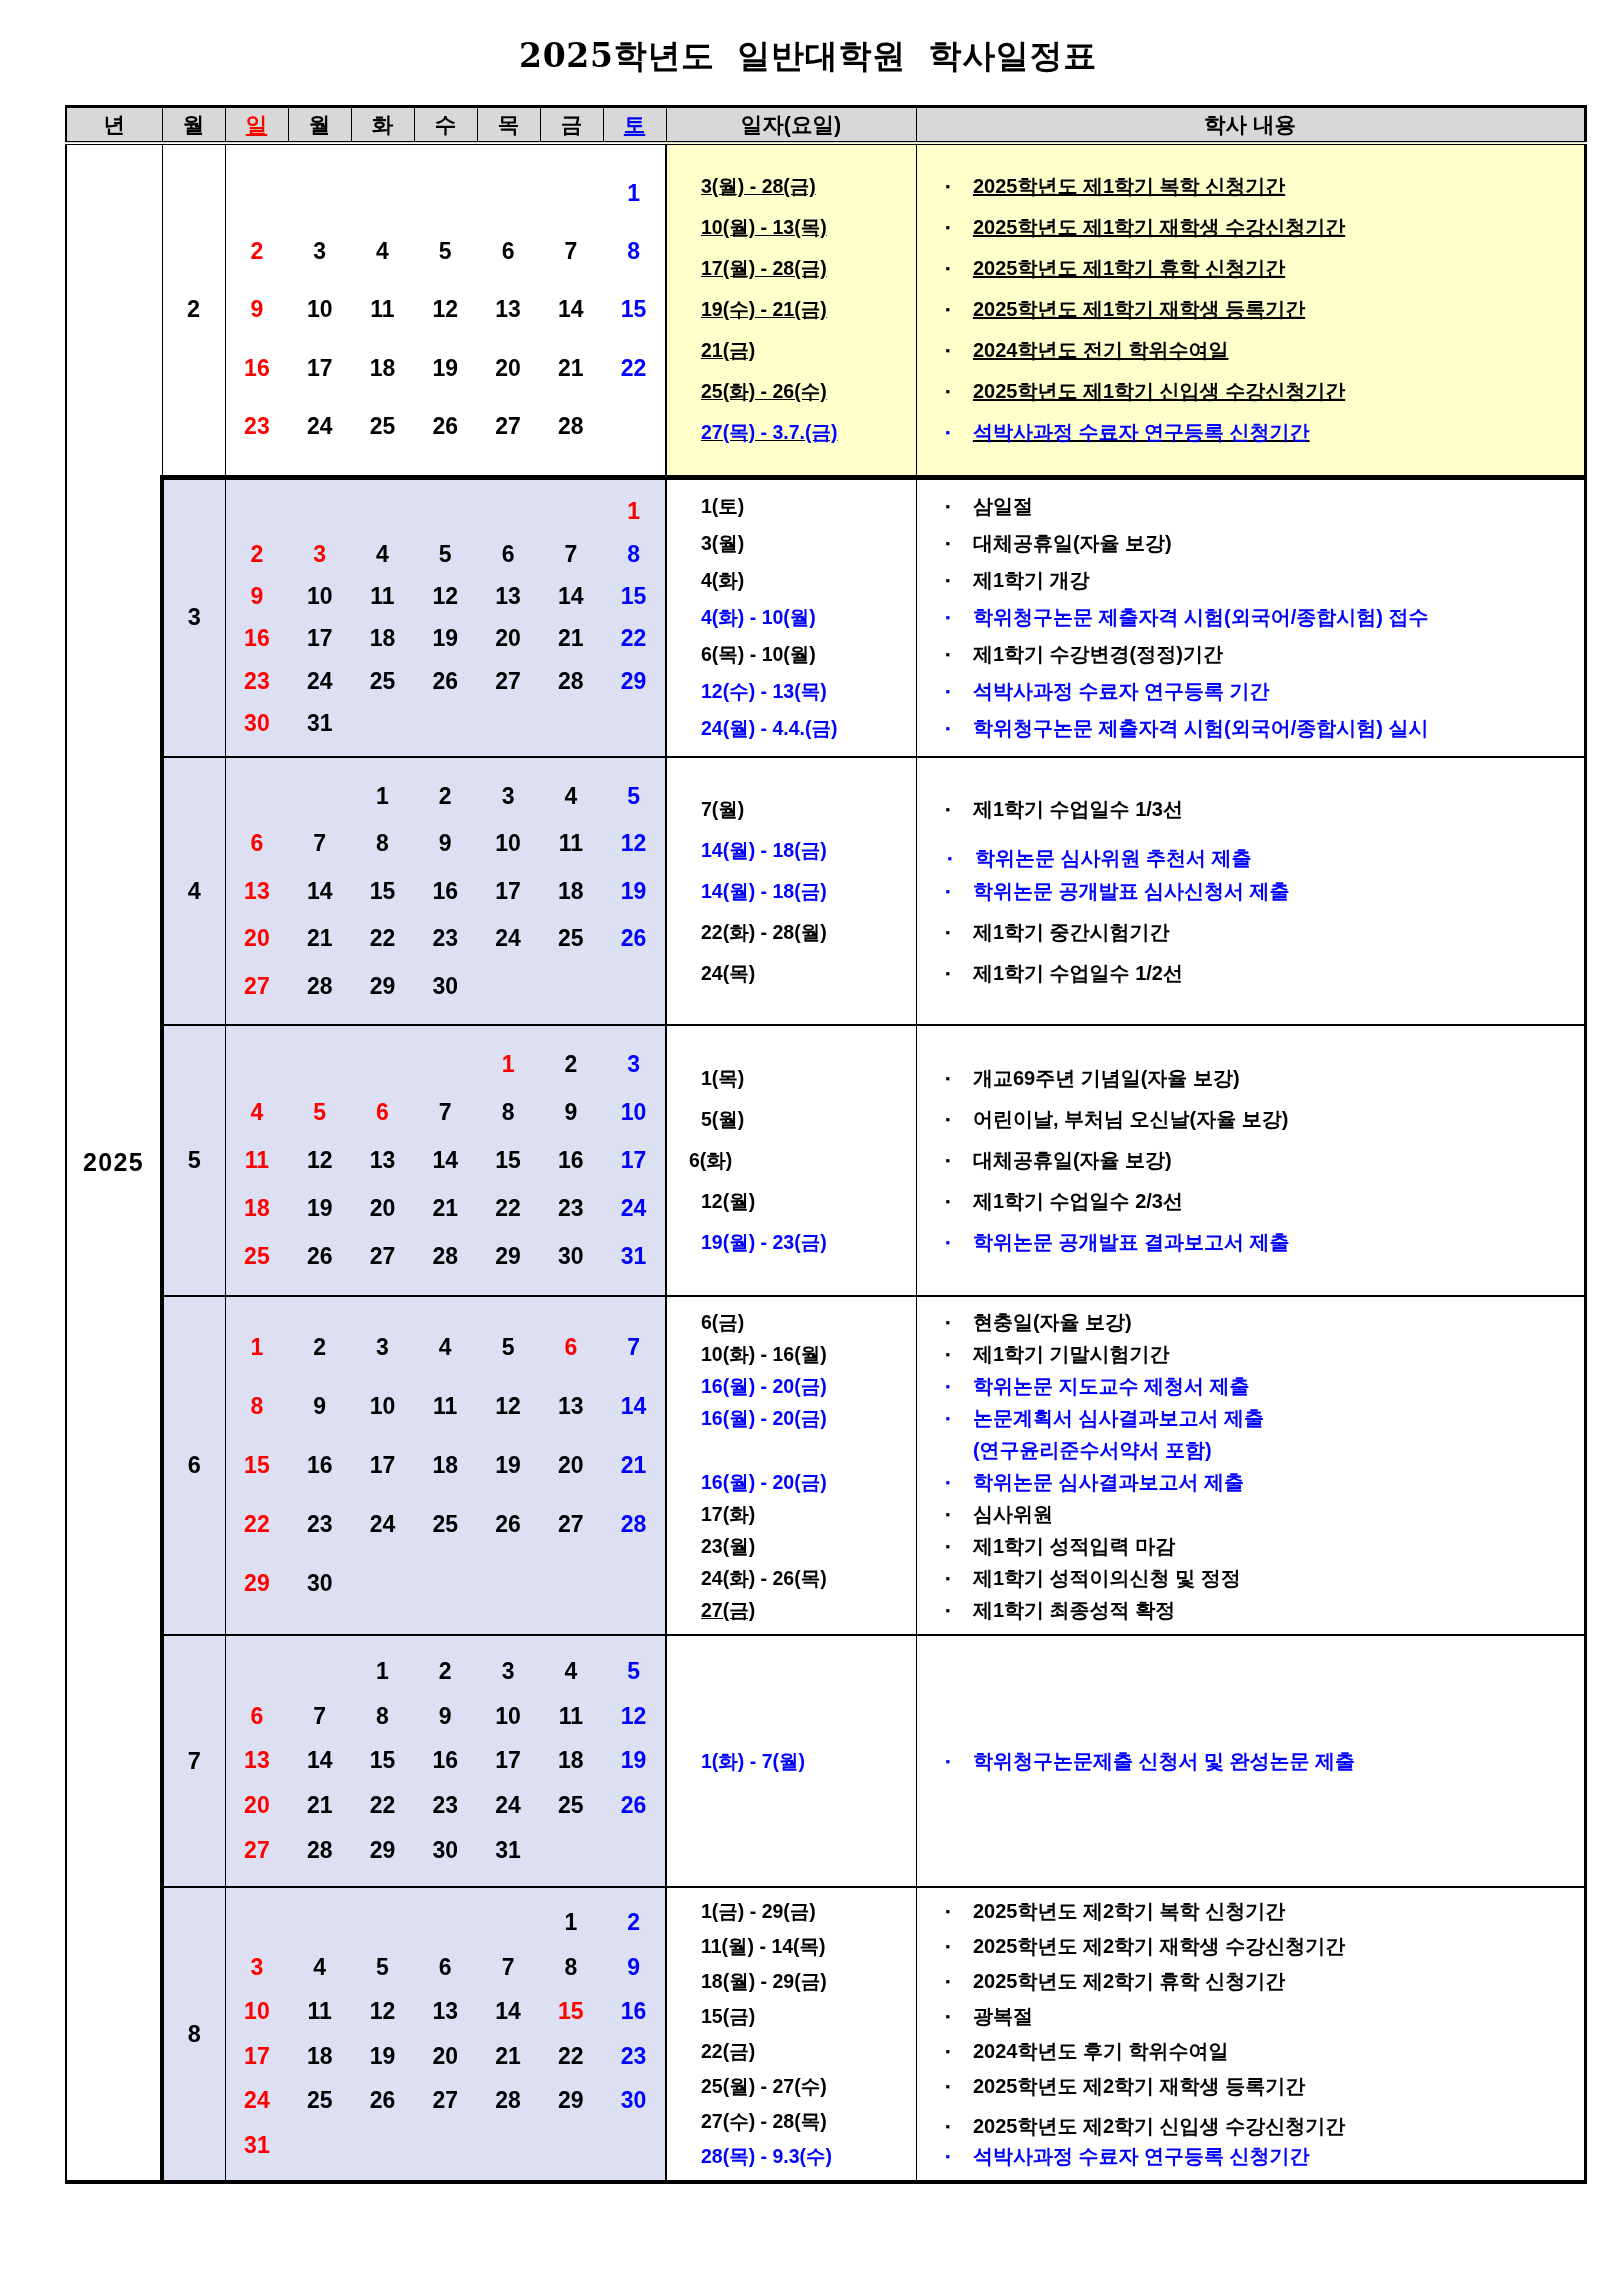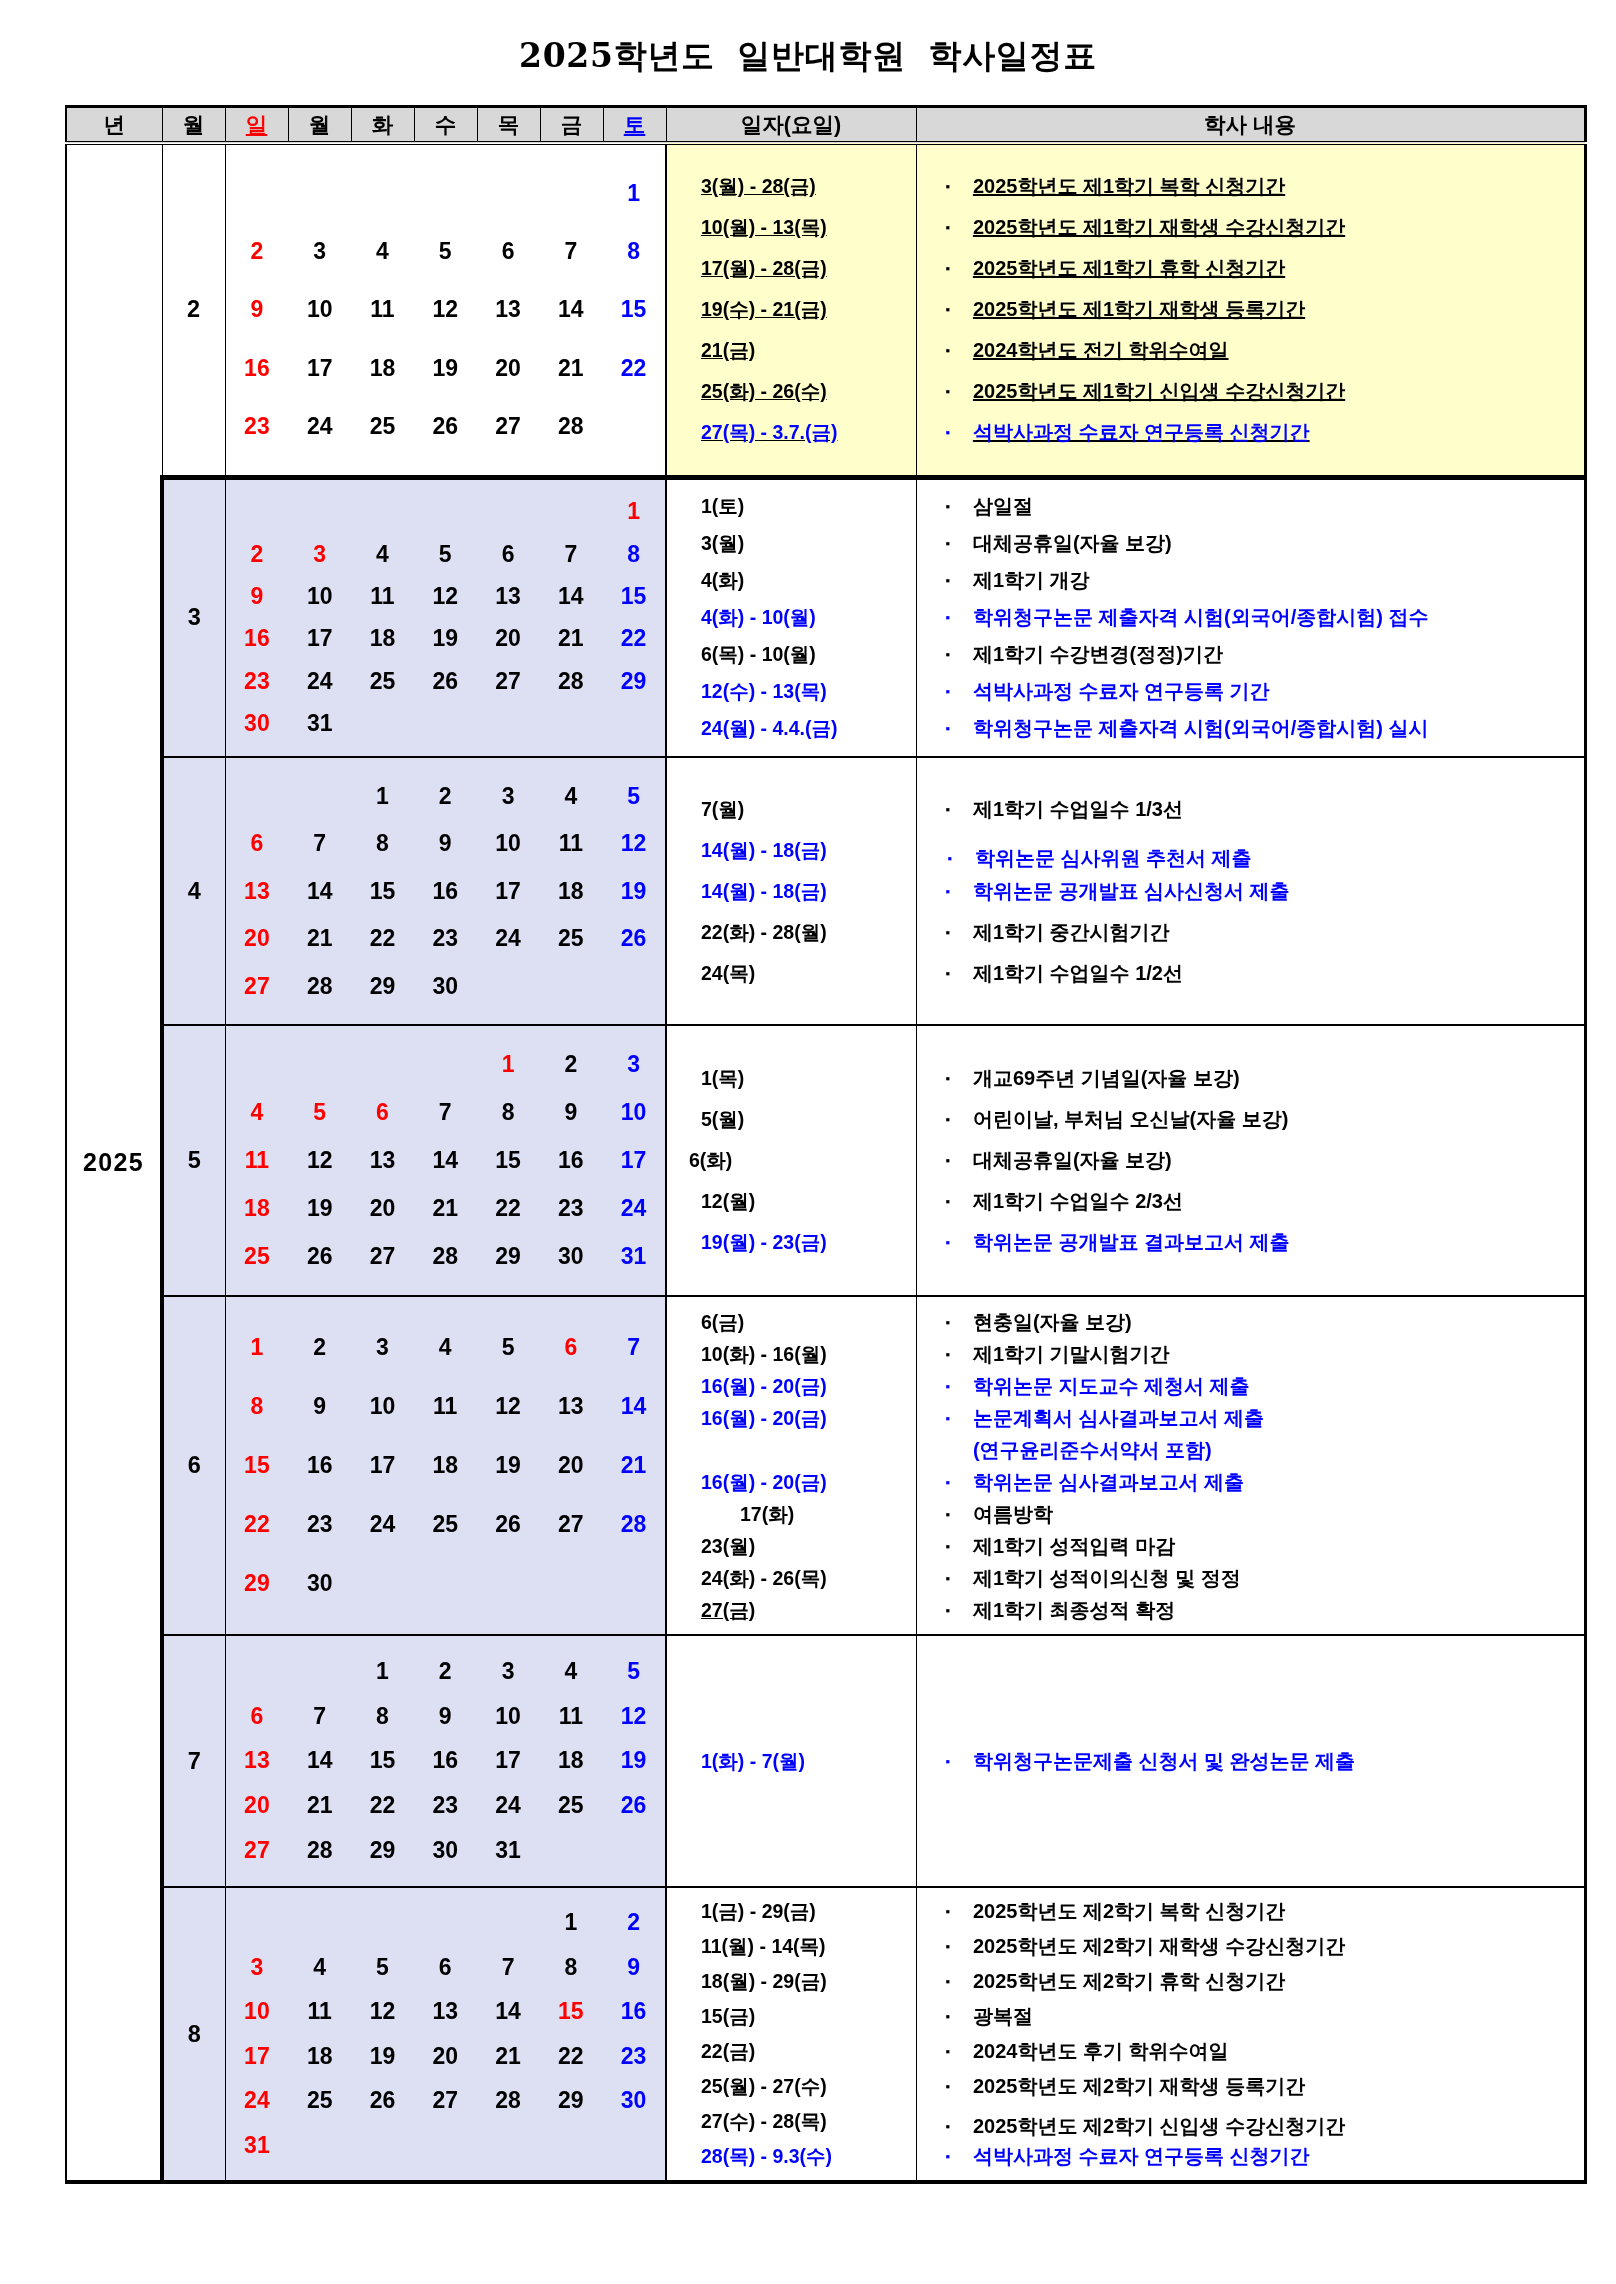--- a/index.html
+++ b/index.html
@@ -424,35 +424,35 @@
             </div>
           </td>
           <td class="dates">
             <div class="lines">
               <div class="dline" style="line-height: 32px; height: 32px;">6(금)</div>
               <div class="dline" style="line-height: 32px; height: 32px;">10(화) - 16(월)</div>
               <div class="dline blu" style="line-height: 32px; height: 32px;">16(월) - 20(금)</div>
               <div class="dline blu" style="line-height: 32px; height: 32px;">16(월) - 20(금)</div>
               <div class="dline" style="line-height: 32px; height: 32px;"></div>
               <div class="dline blu" style="line-height: 32px; height: 32px;">16(월) - 20(금)</div>
-              <div class="dline" style="line-height: 32px; height: 32px; margin-left: 39px;">17(화)</div>
+              <div class="dline" style="line-height: 32px; height: 32px;">17(화)</div>
               <div class="dline" style="line-height: 32px; height: 32px;">23(월)</div>
               <div class="dline" style="line-height: 32px; height: 32px;">24(화) - 26(목)</div>
               <div class="dline" style="line-height: 32px; height: 32px; text-decoration: underline;">27(금)</div>
             </div>
           </td>
           <td class="content">
             <div class="lines">
               <div class="cline" style="line-height: 32px; height: 32px;"><span class="bullet">▪</span><span class="etext">현충일(자율 보강)</span></div>
               <div class="cline" style="line-height: 32px; height: 32px;"><span class="bullet">▪</span><span class="etext">제1학기 기말시험기간</span></div>
               <div class="cline blu" style="line-height: 32px; height: 32px;"><span class="bullet">▪</span><span class="etext">학위논문 지도교수 제청서 제출</span></div>
               <div class="cline blu" style="line-height: 32px; height: 32px;"><span class="bullet">▪</span><span class="etext">논문계획서 심사결과보고서 제출</span></div>
               <div class="cline blu" style="line-height: 32px; height: 32px;"><span class="bullet hide">▪</span><span class="etext">(연구윤리준수서약서 포함)</span></div>
               <div class="cline blu" style="line-height: 32px; height: 32px;"><span class="bullet">▪</span><span class="etext">학위논문 심사결과보고서 제출</span></div>
-              <div class="cline" style="line-height: 32px; height: 32px;"><span class="bullet">▪</span><span class="etext">여름방학</span></div>
+              <div class="cline" style="line-height: 32px; height: 32px;"><span class="bullet">▪</span><span class="etext">심사위원</span></div>
               <div class="cline" style="line-height: 32px; height: 32px;"><span class="bullet">▪</span><span class="etext">제1학기 성적입력 마감</span></div>
               <div class="cline" style="line-height: 32px; height: 32px;"><span class="bullet">▪</span><span class="etext">제1학기 성적이의신청 및 정정</span></div>
               <div class="cline" style="line-height: 32px; height: 32px;"><span class="bullet">▪</span><span class="etext">제1학기 최종성적 확정</span></div>
             </div>
           </td>
         </tr>
         <tr class="reg sep" style="height: 252px;">
           <td class="mnum">7</td>
           <td class="cal-td" colspan="7">
             <div class="cal-grid" style="height: 241px;">

